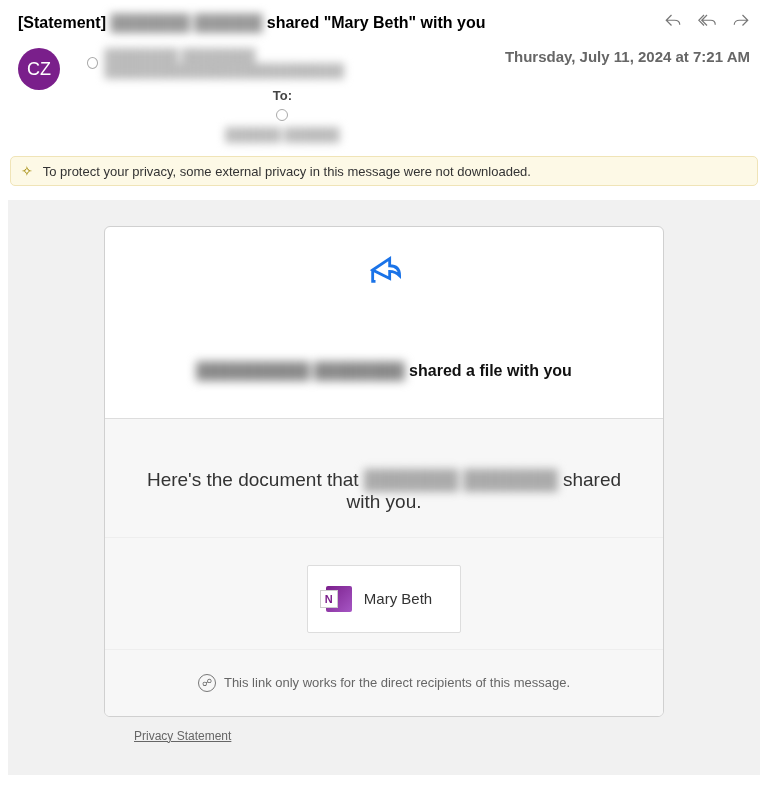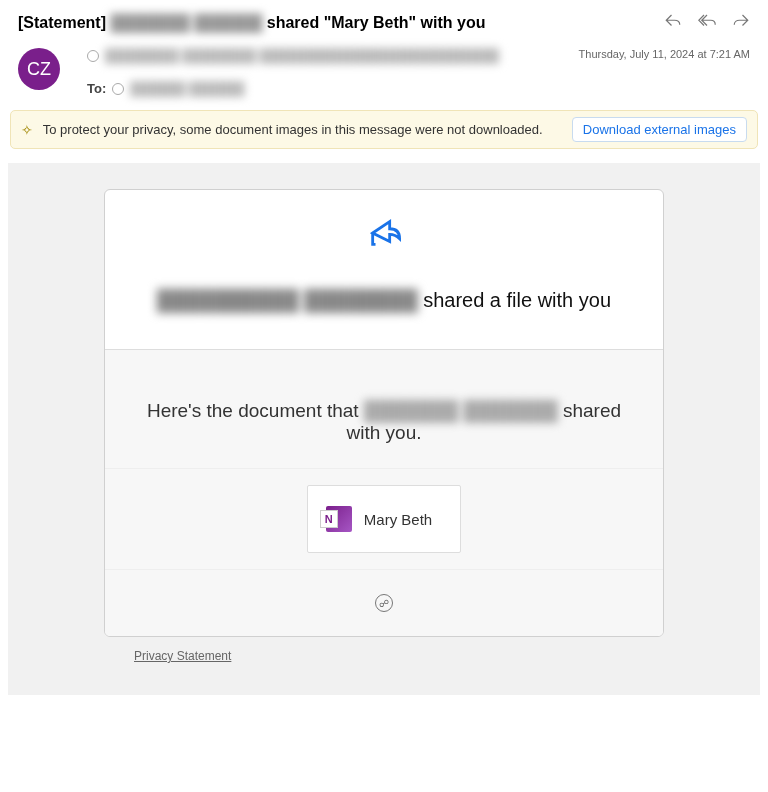--- a/index.html
+++ b/index.html
@@ -53,26 +53,27 @@
     flex: 1;
     font-size: 13px;
     color: #555;
   }
   .from-line, .to-line { display: flex; align-items: center; gap: 6px; }
   .chip-ico {
     width: 12px; height: 12px; border: 1.5px solid #aaa; border-radius: 50%;
     display:inline-block;
   }
   .from-line .blur, .to-line .blur { filter: blur(4px); color:#bbb; }
-  .to-line { margin-top: 18px; }
+  .to-line { margin-top: 10px; flex-direction: column; }
   .to-label { font-weight:700; color:#444; }
   .timestamp {
-    font-size: 11px;
+    font-size: 15px;
     color: #666;
     white-space: nowrap;
+    font-weight: bold;
   }
   .banner {
     margin: 14px 10px 0 10px;
     border: 1px solid #f0e4b7;
     background: #fdf9e6;
     border-radius: 5px;
     padding: 6px 10px;
     display: flex;
     align-items: center;
     gap: 10px;
@@ -105,23 +106,23 @@
     border: 1px solid #d0d0d0;
     border-radius: 6px;
     overflow: hidden;
   }
   .card-top {
     padding: 26px 30px 36px;
     text-align: center;
   }
   .share-icon { color: #1a73e8; font-size: 36px; }
   .share-headline {
-    margin-top: 28px;
-    font-size: 20px;
-    font-weight: 400;
+    margin-top: 65px;
+    font-size: 16px;
+    font-weight: 700;
     line-height: 1.3;
     color: #111;
   }
   .share-headline .blur { filter: blur(5px); color: #888; }
   .card-mid {
     background: #f7f7f7;
     border-top: 1px solid #ddd;
     border-bottom: 1px solid #eee;
     padding: 50px 30px 24px;
     text-align: center;
@@ -137,20 +138,21 @@
     justify-content:center;
   }
   .file-card {
     display: inline-flex;
     align-items: center;
     gap: 12px;
     border: 1px solid #ddd;
     background:#fff;
     padding: 20px 28px 20px 18px;
     border-radius: 2px;
+    margin-top: 11px;
   }
   .file-ico {
     width: 26px; height: 26px;
     background: linear-gradient(135deg,#7a1f8b,#a656c4);
     position: relative;
     border-radius: 2px;
   }
   .file-ico::after {
     content:"N";
     position:absolute;
@@ -245,22 +247,21 @@
         <span class="chip-ico"></span>
         <span class="blur">██████ ██████</span>
       </div>
     </div>
     <div class="timestamp">Thursday, July 11, 2024 at 7:21 AM</div>
   </div>
 </div>
 
 <div class="banner">
   <span class="banner-ico">✧</span>
-  <span class="banner-text">To protect your privacy, some document images in this message were not downloaded.</span>
-  <button class="banner-btn">Download external images</button>
+  <span class="banner-text">To protect your privacy, some external privacy in this message were not downloaded.</span>
 </div>
 
 <div class="body-area">
   <div class="card">
     <div class="card-top">
       <div class="share-icon">
         <svg width="40" height="34" viewBox="0 0 24 24" fill="none" stroke="#1a73e8" stroke-width="2">
             <path d="M4 12v8h2M4 12l12-8v5c5 0 7 3 7 7-2-2-4-3-7-3v5L4 12z"></path>
           </svg>
       </div>
@@ -272,20 +273,21 @@
       <span>Here's the document that </span><span class="blur">███████ ███████</span><span> shared with you.</span>
     </div>
     <div class="file-card-row">
       <div class="file-card">
         <span class="file-ico"></span>
         <span class="file-name">Mary Beth</span>
       </div>
     </div>
     <div class="notice">
       <span class="notice-ico">☍</span>
+      <span>This link only works for the direct recipients of this message.</span>
     </div>
   </div>
 
   <div class="footer">
     <a href="#">Privacy Statement</a><br>
     
   </div>
 </div>
 
 </body></html>

